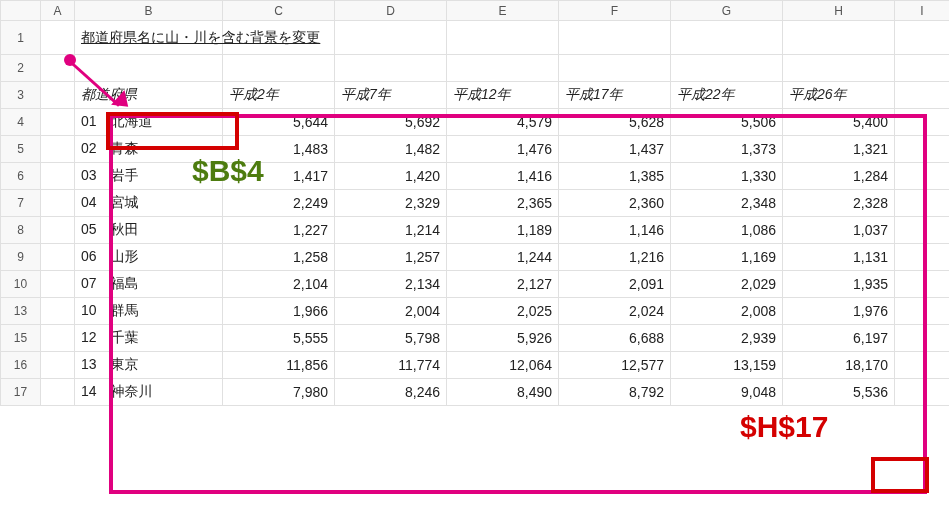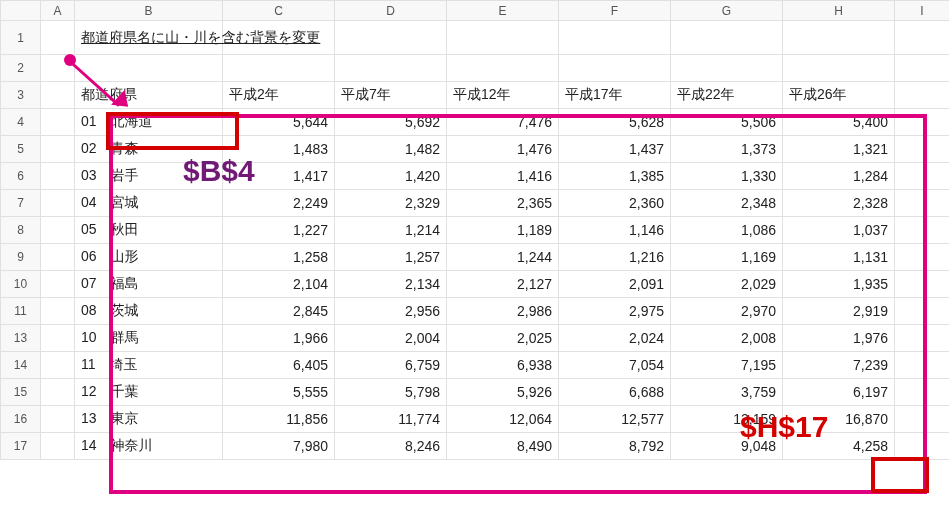--- a/index.html
+++ b/index.html
@@ -60,20 +60,21 @@
   .title-cell {
     font-size: 17px;
     font-weight: 500;
     text-decoration: underline;
     color: #000;
     text-align: right;
   }
   .hdr {
     text-align: left;
     color: #555;
+    font-style: italic;
   }
   .num {
     text-align: right;
     color: #222;
   }
   .pref {
     text-align: left;
     color: #222;
     margin-top: 20px;
   }
@@ -124,22 +125,22 @@
     border: 4px solid #d40000;
     left: 871px;
     top: 457px;
     width: 58px;
     height: 36px;
   }
   .ref-label-1 {
     position: absolute;
     font-size: 30px;
     font-weight: 700;
-    color: #701a75;
-    left: 183px;
+    color: #4d7c0f;
+    left: 192px;
     top: 154px;
   }
   .ref-label-2 {
     position: absolute;
     font-size: 30px;
     font-weight: 700;
     color: #d40000;
     left: 740px;
     top: 410px;
     text-align: center;
@@ -213,21 +214,21 @@
           <td class="hdr">平成22年</td>
           <td class="hdr">平成26年</td>
           <td></td>
         </tr>
         <tr>
           <th class="rowhdr">4</th>
           <td></td>
           <td class="pref">01　北海道</td>
           <td class="num">5,644</td>
           <td class="num">5,692</td>
-          <td class="num">7,476</td>
+          <td class="num">4,579</td>
           <td class="num">5,628</td>
           <td class="num">5,506</td>
           <td class="num">5,400</td>
           <td></td>
         </tr>
         <tr>
           <th class="rowhdr">5</th>
           <td></td>
           <td class="pref">02　青森</td>
           <td class="num">1,483</td>
@@ -292,89 +293,65 @@
           <td class="pref">07　福島</td>
           <td class="num">2,104</td>
           <td class="num">2,134</td>
           <td class="num">2,127</td>
           <td class="num">2,091</td>
           <td class="num">2,029</td>
           <td class="num">1,935</td>
           <td></td>
         </tr>
         <tr>
-          <th class="rowhdr">11</th>
-          <td></td>
-          <td class="pref">08　茨城</td>
-          <td class="num">2,845</td>
-          <td class="num">2,956</td>
-          <td class="num">2,986</td>
-          <td class="num">2,975</td>
-          <td class="num">2,970</td>
-          <td class="num">2,919</td>
-          <td></td>
-        </tr>
-        <tr>
           <th class="rowhdr">13</th>
           <td></td>
           <td class="pref">10　群馬</td>
           <td class="num">1,966</td>
           <td class="num">2,004</td>
           <td class="num">2,025</td>
           <td class="num">2,024</td>
           <td class="num">2,008</td>
           <td class="num">1,976</td>
           <td></td>
         </tr>
         <tr>
-          <th class="rowhdr">14</th>
-          <td></td>
-          <td class="pref">11　埼玉</td>
-          <td class="num">6,405</td>
-          <td class="num">6,759</td>
-          <td class="num">6,938</td>
-          <td class="num">7,054</td>
-          <td class="num">7,195</td>
-          <td class="num">7,239</td>
-          <td></td>
-        </tr>
-        <tr>
           <th class="rowhdr">15</th>
           <td></td>
           <td class="pref">12　千葉</td>
           <td class="num">5,555</td>
           <td class="num">5,798</td>
           <td class="num">5,926</td>
           <td class="num">6,688</td>
-          <td class="num">3,759</td>
+          <td class="num">2,939</td>
           <td class="num">6,197</td>
           <td></td>
         </tr>
         <tr>
           <th class="rowhdr">16</th>
           <td></td>
           <td class="pref">13　東京</td>
           <td class="num">11,856</td>
           <td class="num">11,774</td>
           <td class="num">12,064</td>
           <td class="num">12,577</td>
           <td class="num">13,159</td>
-          <td class="num">16,870</td>
+          <td class="num">18,170</td>
           <td></td>
         </tr>
         <tr>
           <th class="rowhdr">17</th>
           <td></td>
           <td class="pref">14　神奈川</td>
           <td class="num">7,980</td>
           <td class="num">8,246</td>
           <td class="num">8,490</td>
           <td class="num">8,792</td>
           <td class="num">9,048</td>
-          <td class="num">4,258</td>
+          <td class="num">5,536</td>
           <td></td>
         </tr>
       </tbody>
 </table>
 </div>
 
 <div class="annot arrow-start"></div>
 <div class="annot arrow-line"></div>
 <div class="annot arrow-head"></div>
 <div class="annot big-pink-box"></div>

